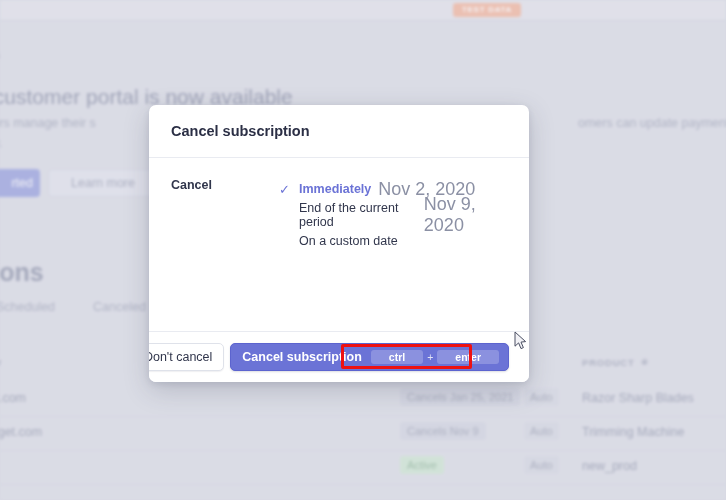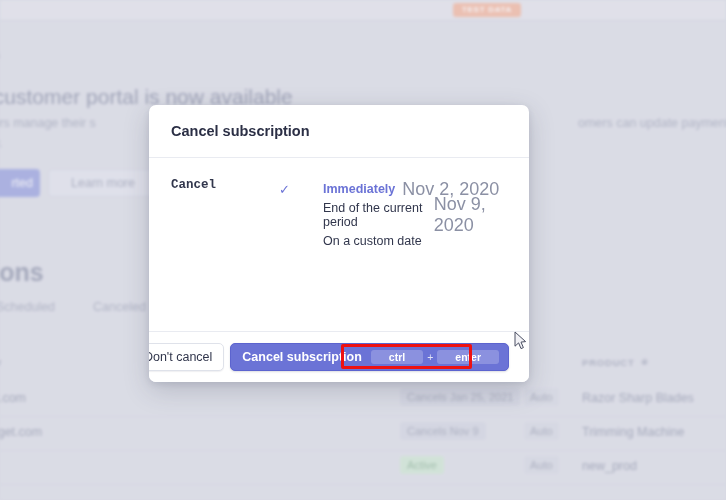--- a/index.html
+++ b/index.html
@@ -274,21 +274,20 @@
   .form-label {
     width: 108px;
     flex: 0 0 108px;
     font-size: 12.5px;
     font-weight: bold;
     color: #31364c;
     padding-top: 2px;
     display: flex;
     align-items: flex-start;
     gap: 6px;
-    font-family: Liberation Mono, monospace;
   }
   .info-badge {
     display: inline-flex;
     align-items: center;
     justify-content: center;
     width: 12px;
     height: 12px;
     border-radius: 2.5px;
     background: #9ba3b8;
     color: #ffffff;
@@ -309,21 +308,21 @@
     font-size: 12.5px;
     cursor: pointer;
   }
   .check-slot {
     width: 13px;
     flex: 0 0 13px;
     color: #6b73d6;
     font-size: 13px;
     line-height: 1;
   }
-  .option-label { color: #31364c; margin-left: 24px; }
+  .option-label { color: #31364c; }
   .option-row.selected .option-label {
     color: #6b73d6;
     font-weight: bold;
   }
   .option-date {
     color: #8b90a4;
     font-size: 18px;
   }
 
   .select-box {

